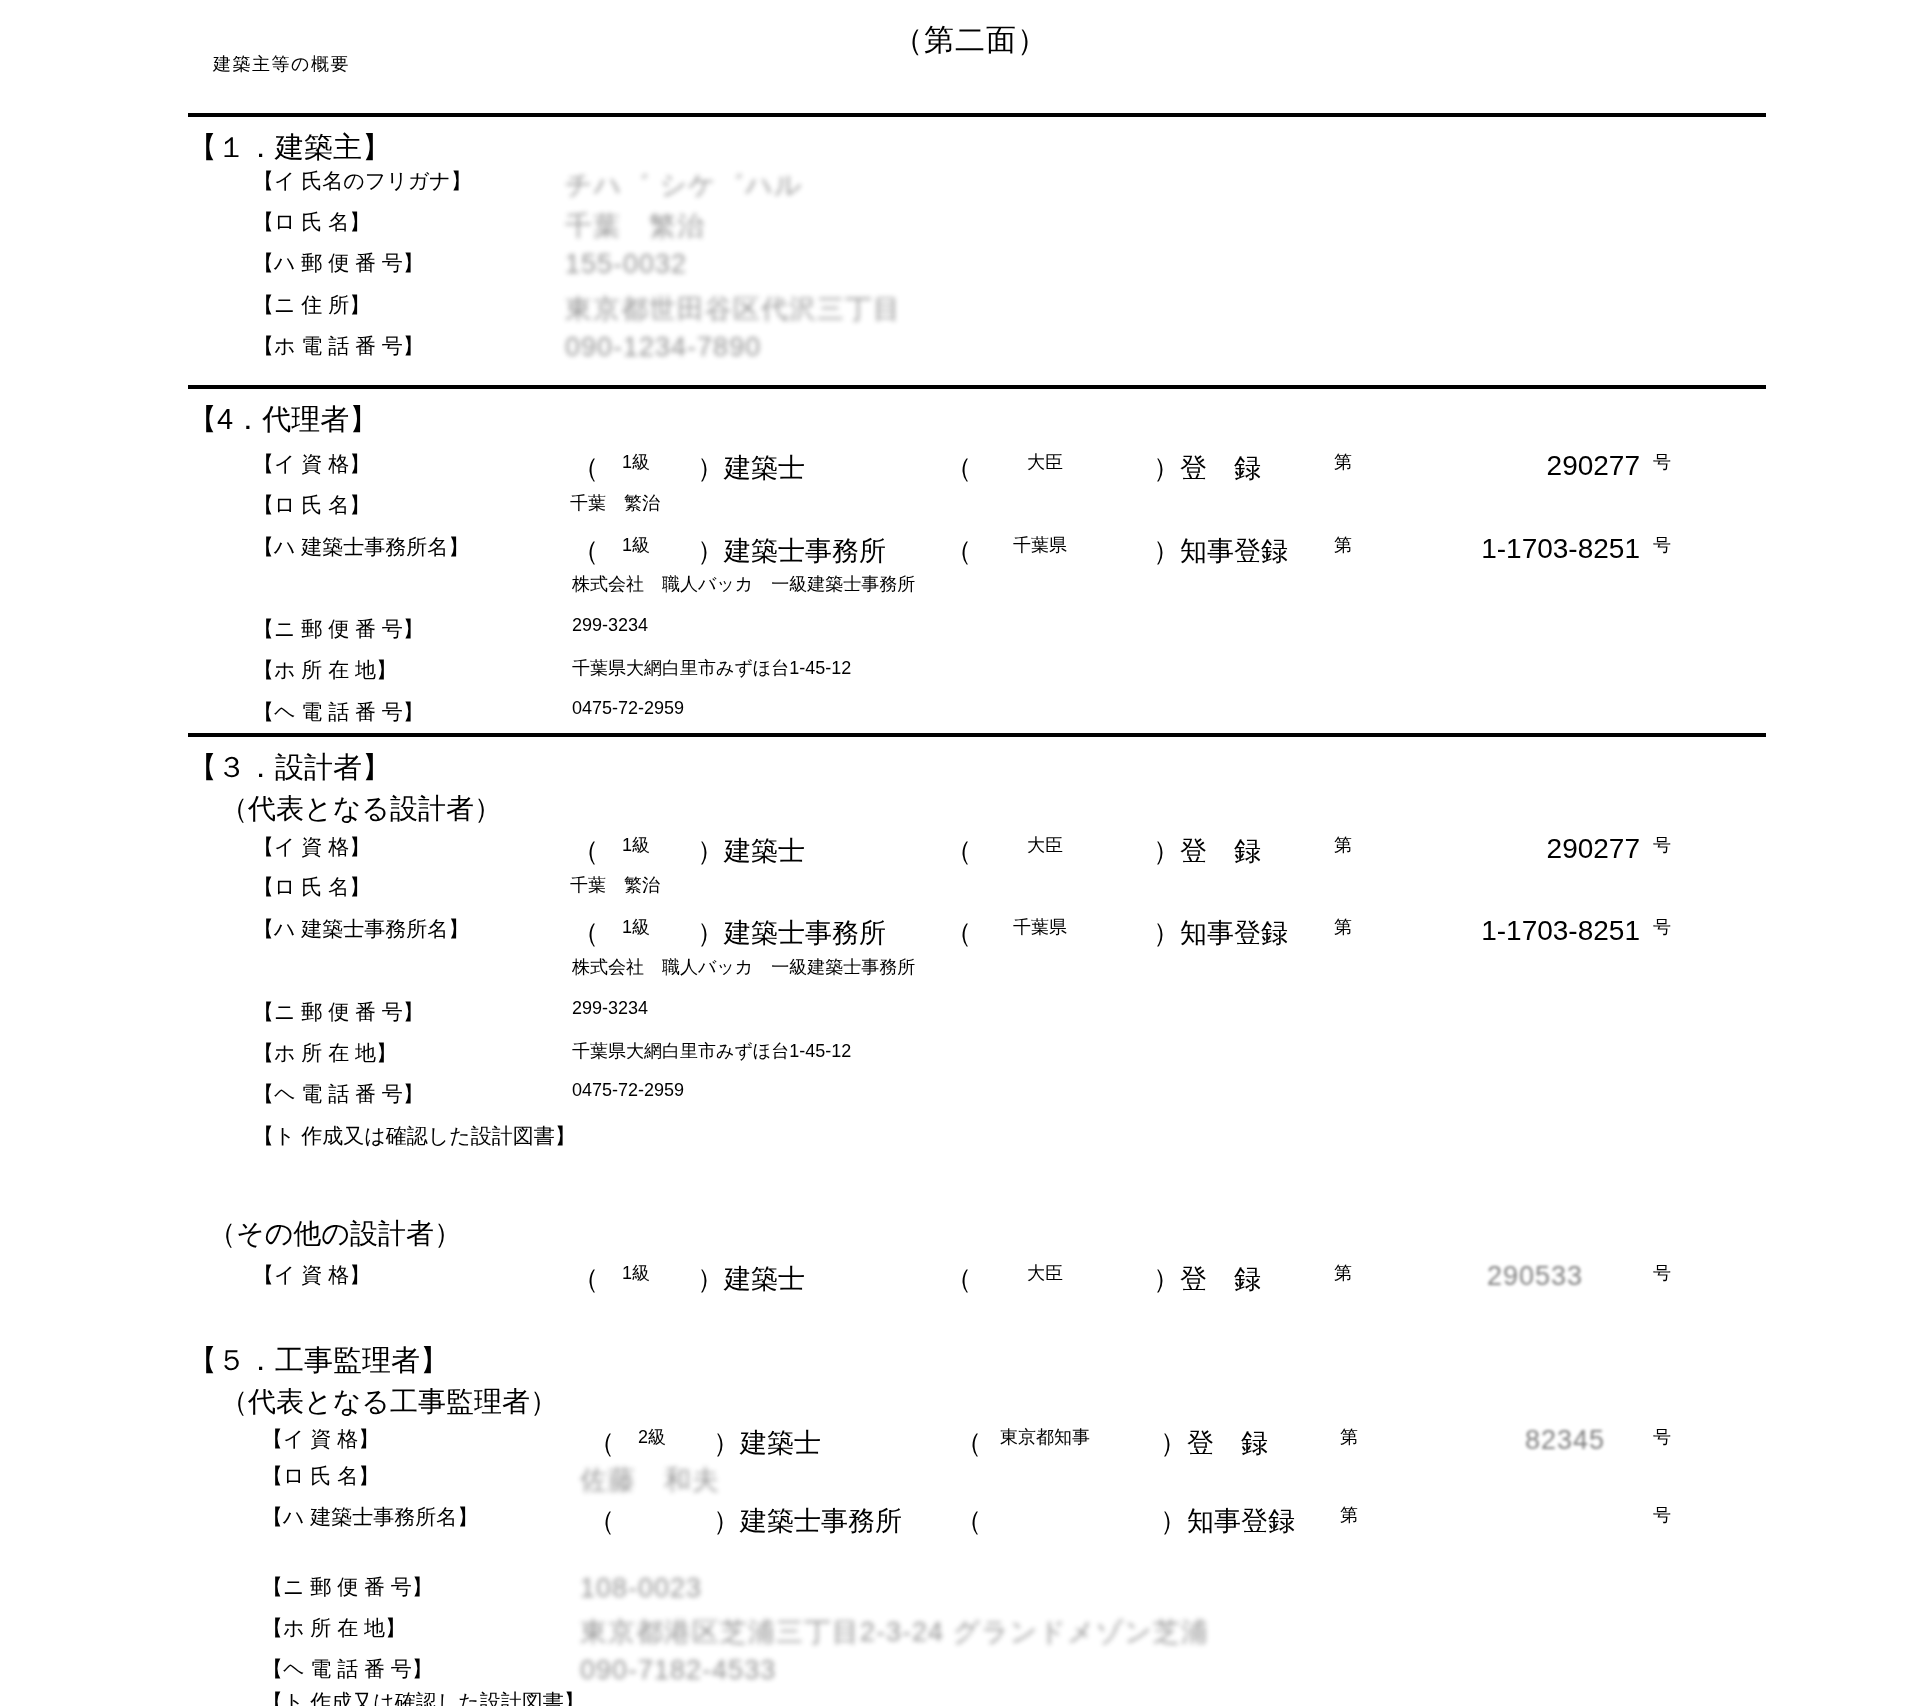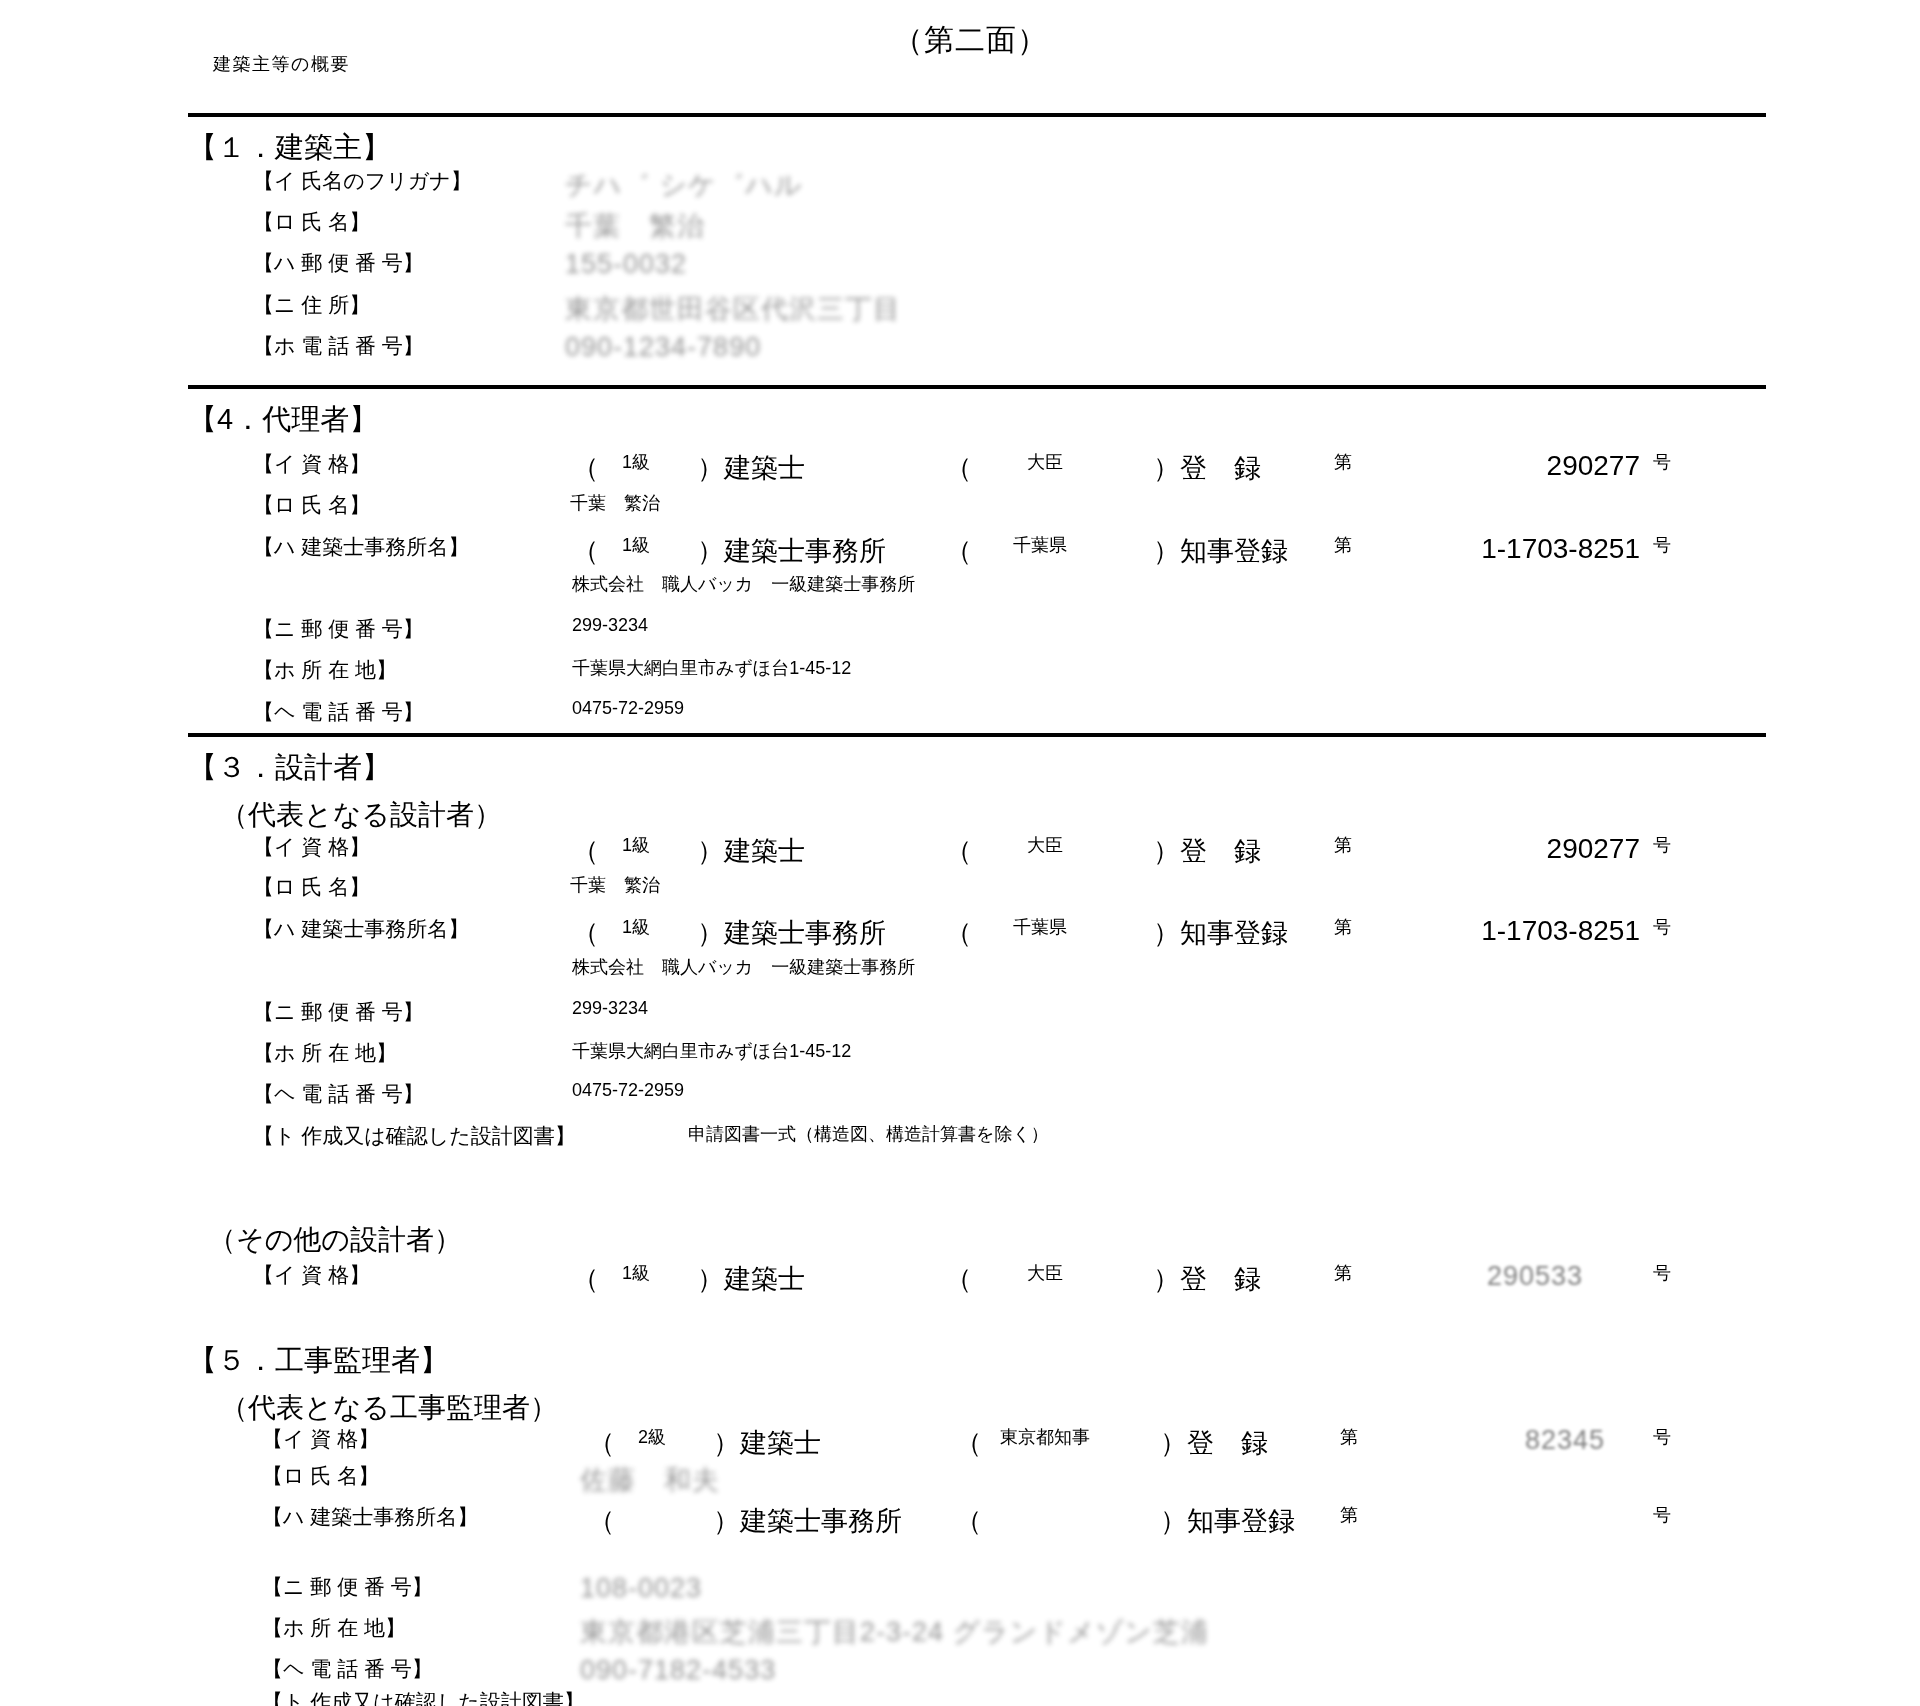--- a/index.html
+++ b/index.html
@@ -53,21 +53,20 @@
   .sec-title {
     position: absolute;
     font-size: 29px;
     letter-spacing: 0px;
     white-space: nowrap;
   }
   .sub-title {
     position: absolute;
     font-size: 28px;
     white-space: nowrap;
-    margin-top: 6px;
   }
   .lbl {
     position: absolute;
     font-size: 21px;
     white-space: nowrap;
   }
   .val {
     position: absolute;
     font-size: 18px;
     white-space: nowrap;
@@ -202,21 +201,20 @@
   <div class="lbl" style="top:998px;left:253px;">【ニ 郵 便 番 号】</div>
   <div class="val" style="top:998px;left:572px;">299-3234</div>
 
   <div class="lbl" style="top:1039px;left:253px;">【ホ 所  在  地】</div>
   <div class="val" style="top:1039px;left:572px;">千葉県大網白里市みずほ台1-45-12</div>
 
   <div class="lbl" style="top:1080px;left:253px;">【ヘ 電 話 番 号】</div>
   <div class="val" style="top:1080px;left:572px;">0475-72-2959</div>
 
   <div class="lbl" style="top:1122px;left:253px;">【ト 作成又は確認した設計図書】</div>
-  <div class="val" style="top:1122px;left:688px;">申請図書一式（構造図、構造計算書を除く）</div>
 
   <div class="sub-title" style="top:1215px;left:208px;">（その他の設計者）</div>
 
   <div class="lbl" style="top:1261px;left:253px;">【イ 資        格】</div>
   <div class="paren" style="top:1261px;left:572px;">（</div>
   <div class="val" style="top:1261px;left:622px;">1級</div>
   <div class="paren" style="top:1261px;left:697px;">）建築士</div>
   <div class="paren" style="top:1261px;left:945px;">（</div>
   <div class="val" style="top:1261px;left:1027px;">大臣</div>
   <div class="paren" style="top:1261px;left:1153px;">）登　録</div>

